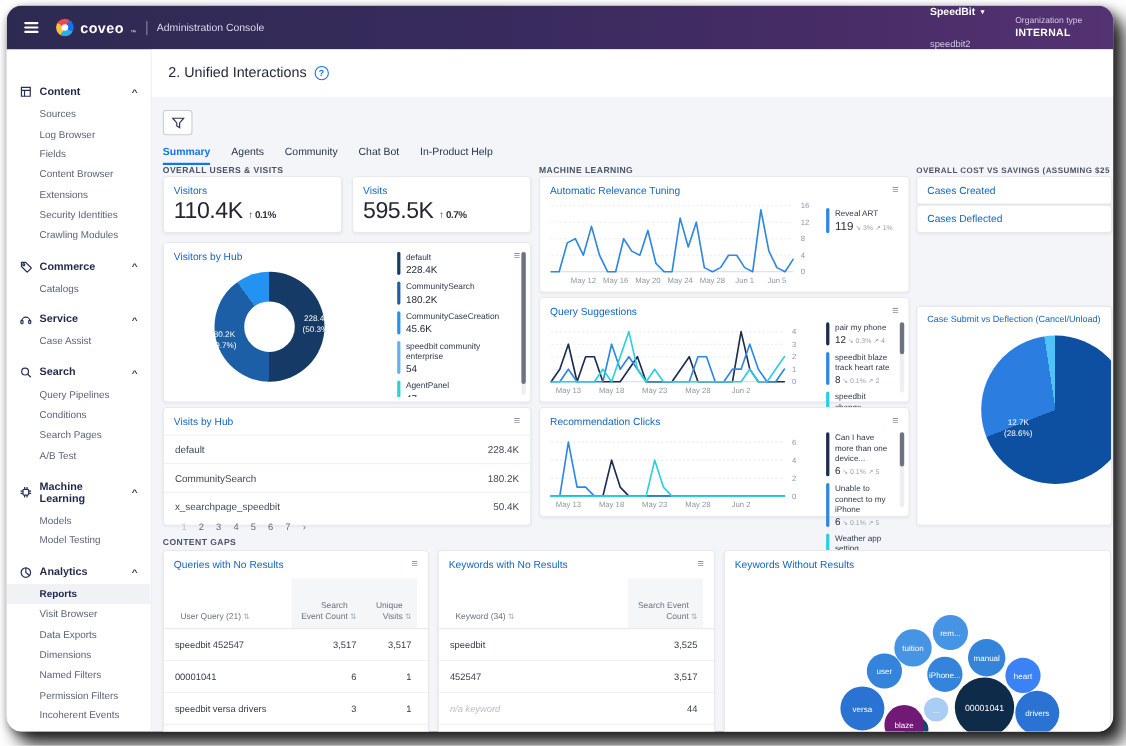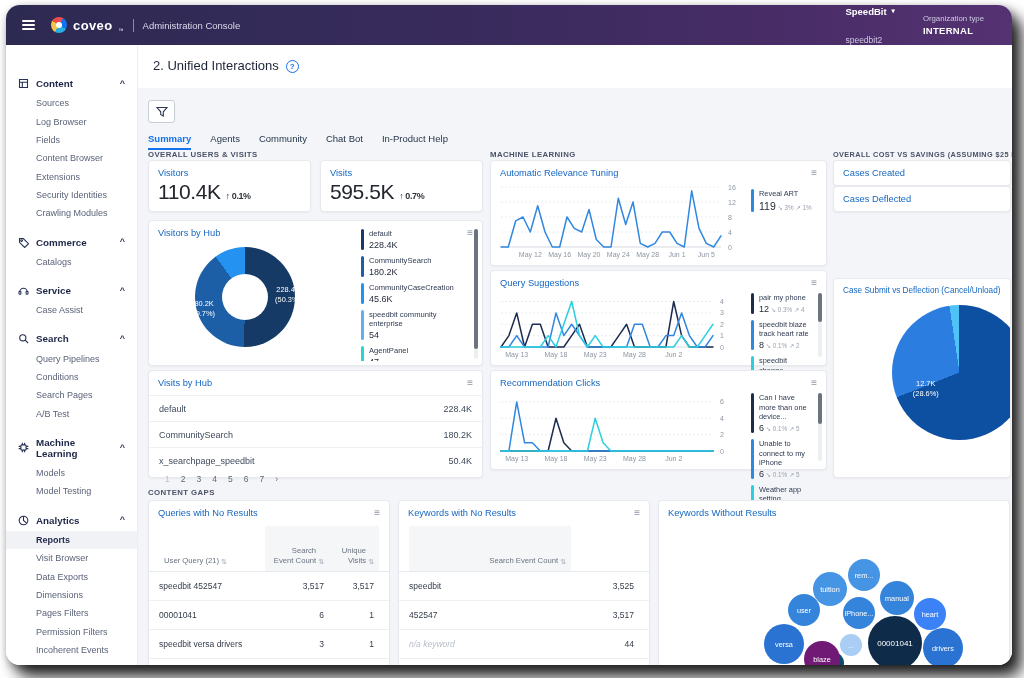--- a/index.html
+++ b/index.html
@@ -232,21 +232,21 @@
               <path d="M5.5 1.2v4.3l3.2 2.6"></path>
             </svg>
           </span>
           <span class="side-label">Analytics</span>
           <span class="side-caret">^</span>
         </div>
         <div class="side-item active">Reports</div>
         <div class="side-item">Visit Browser</div>
         <div class="side-item">Data Exports</div>
         <div class="side-item">Dimensions</div>
-        <div class="side-item">Pages Filters</div>
+        <div class="side-item">Named Filters</div>
         <div class="side-item">Permission Filters</div>
         <div class="side-item">Incoherent Events</div>
       </div>
     </aside>
 
   <main class="main">
     <div class="page-head">
       <div class="page-title">
         <span>2. Unified Interactions</span>
         <span class="help-icon">?</span>
@@ -571,20 +571,24 @@
             <div class="g-row"></div>
           </div>
       </section>
       <section class="card" id="card-k">
         <div class="card-head">
           <span class="card-title">Keywords with No Results</span>
           <span class="menu-icon">≡</span>
         </div>
         <div class="gtable" style="--cols: 1fr 68px;">
             <div class="g-head">
+              <div class="g-hcell">
+                <span>Keyword (34)</span>
+                <span class="sort">⇅</span>
+              </div>
               <div class="g-hcell num">
                 <span>Search Event Count</span>
                 <span class="sort">⇅</span>
               </div>
             </div>
             <div class="g-row">
               <div class="g-cell">speedbit</div>
               <div class="g-cell num">3,525</div>
             </div>
             <div class="g-row">

